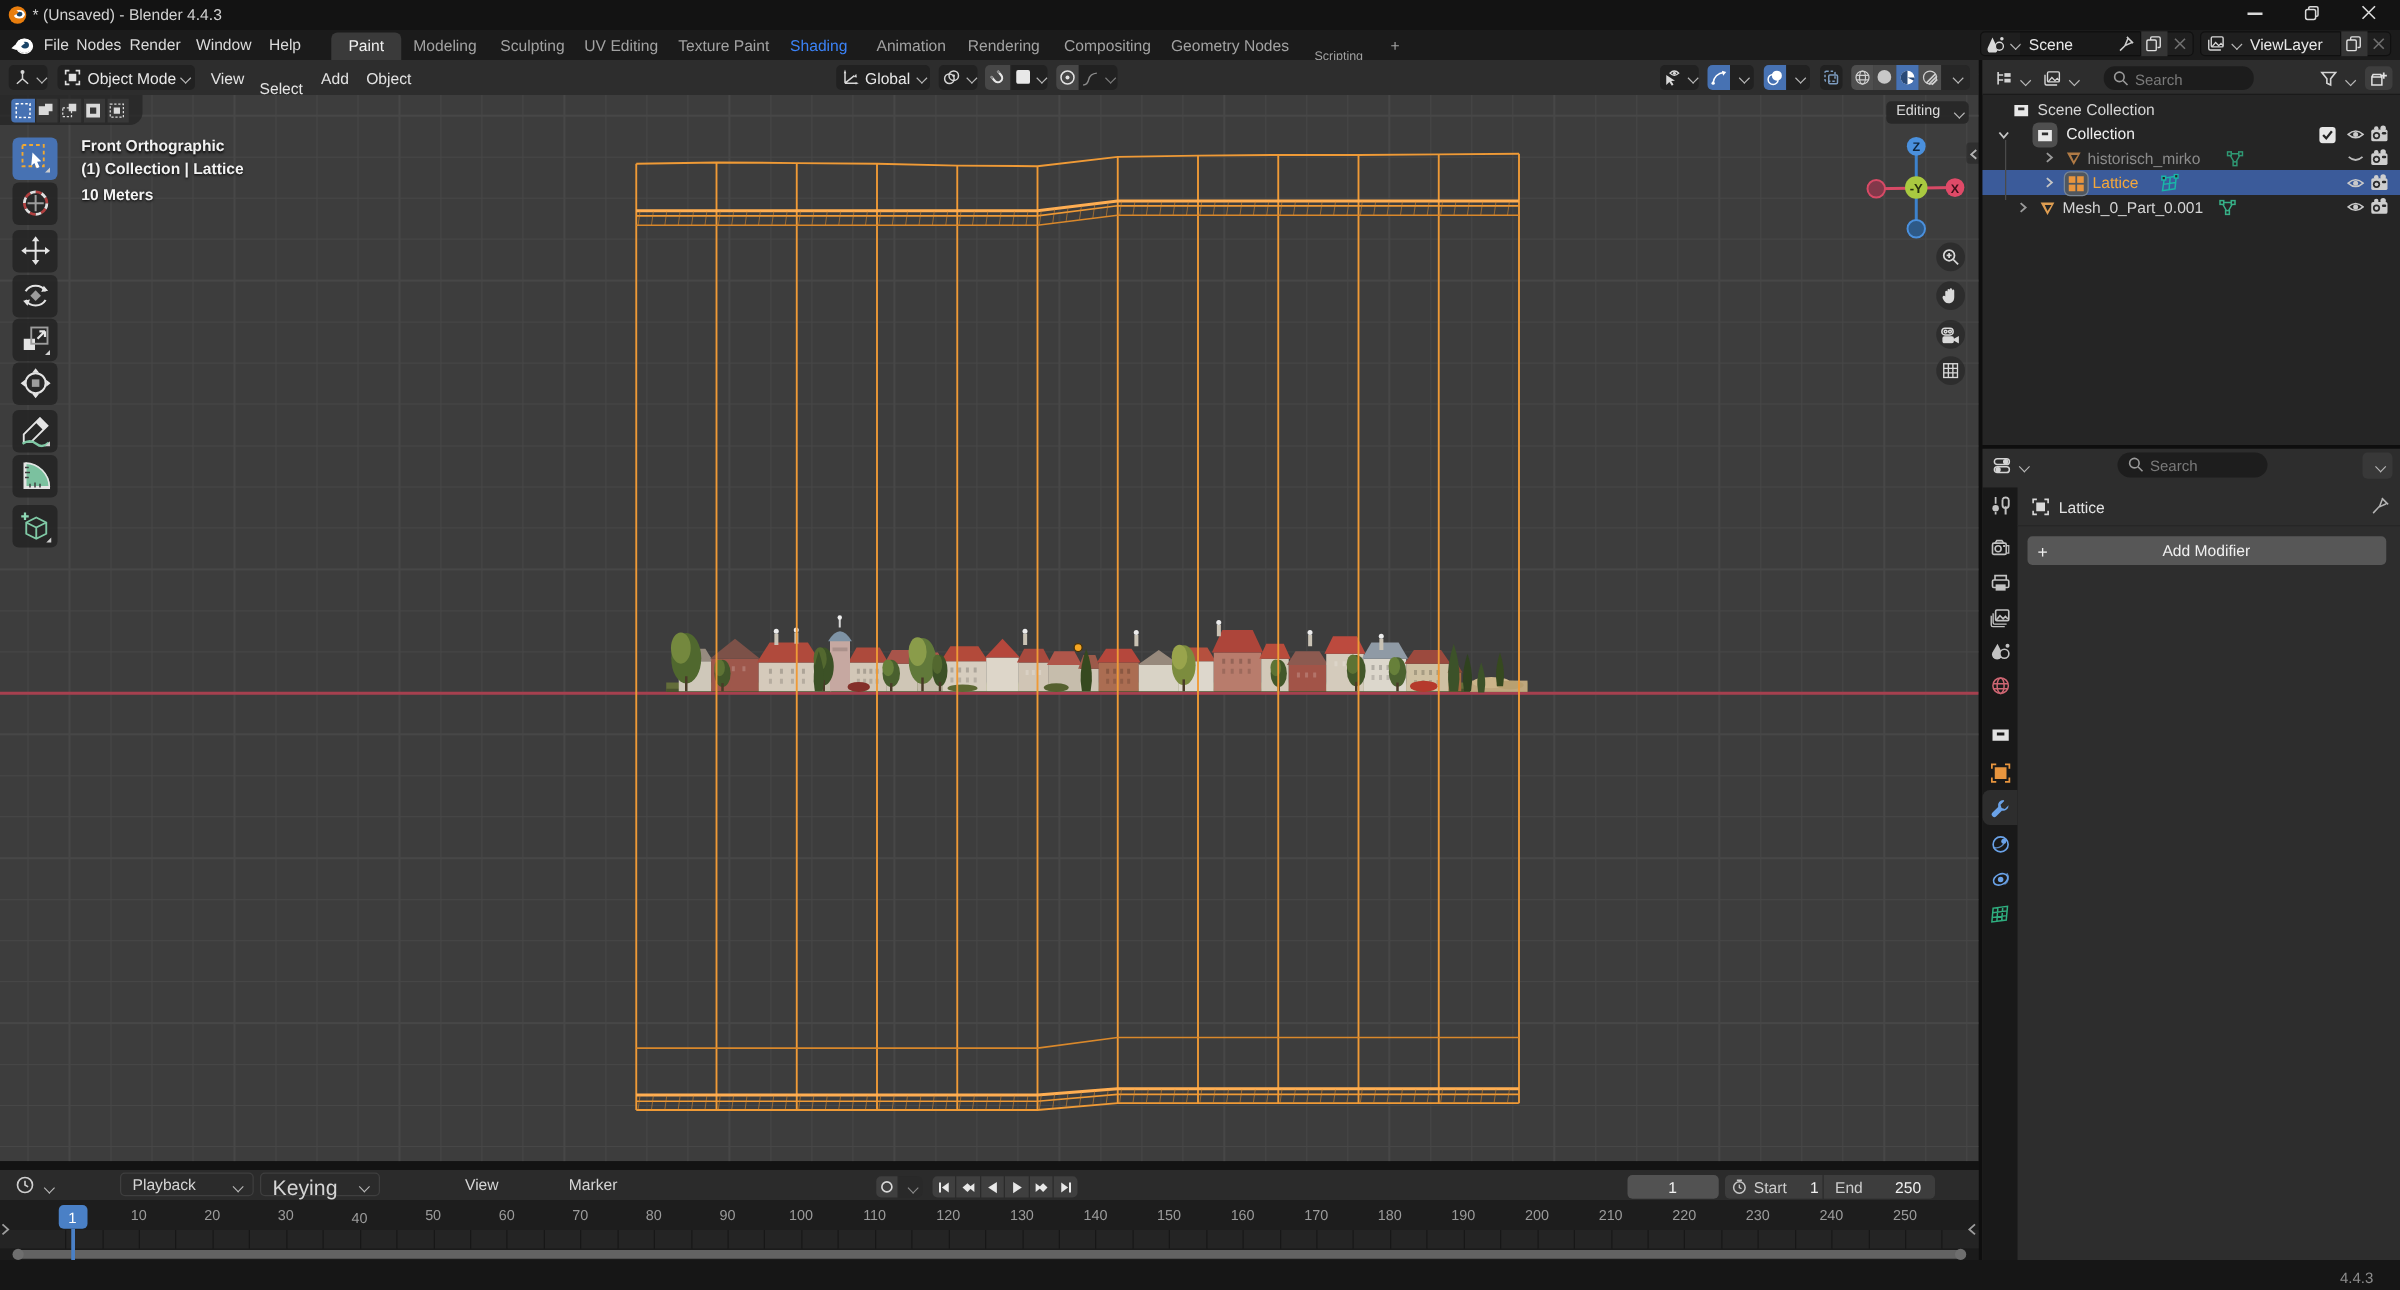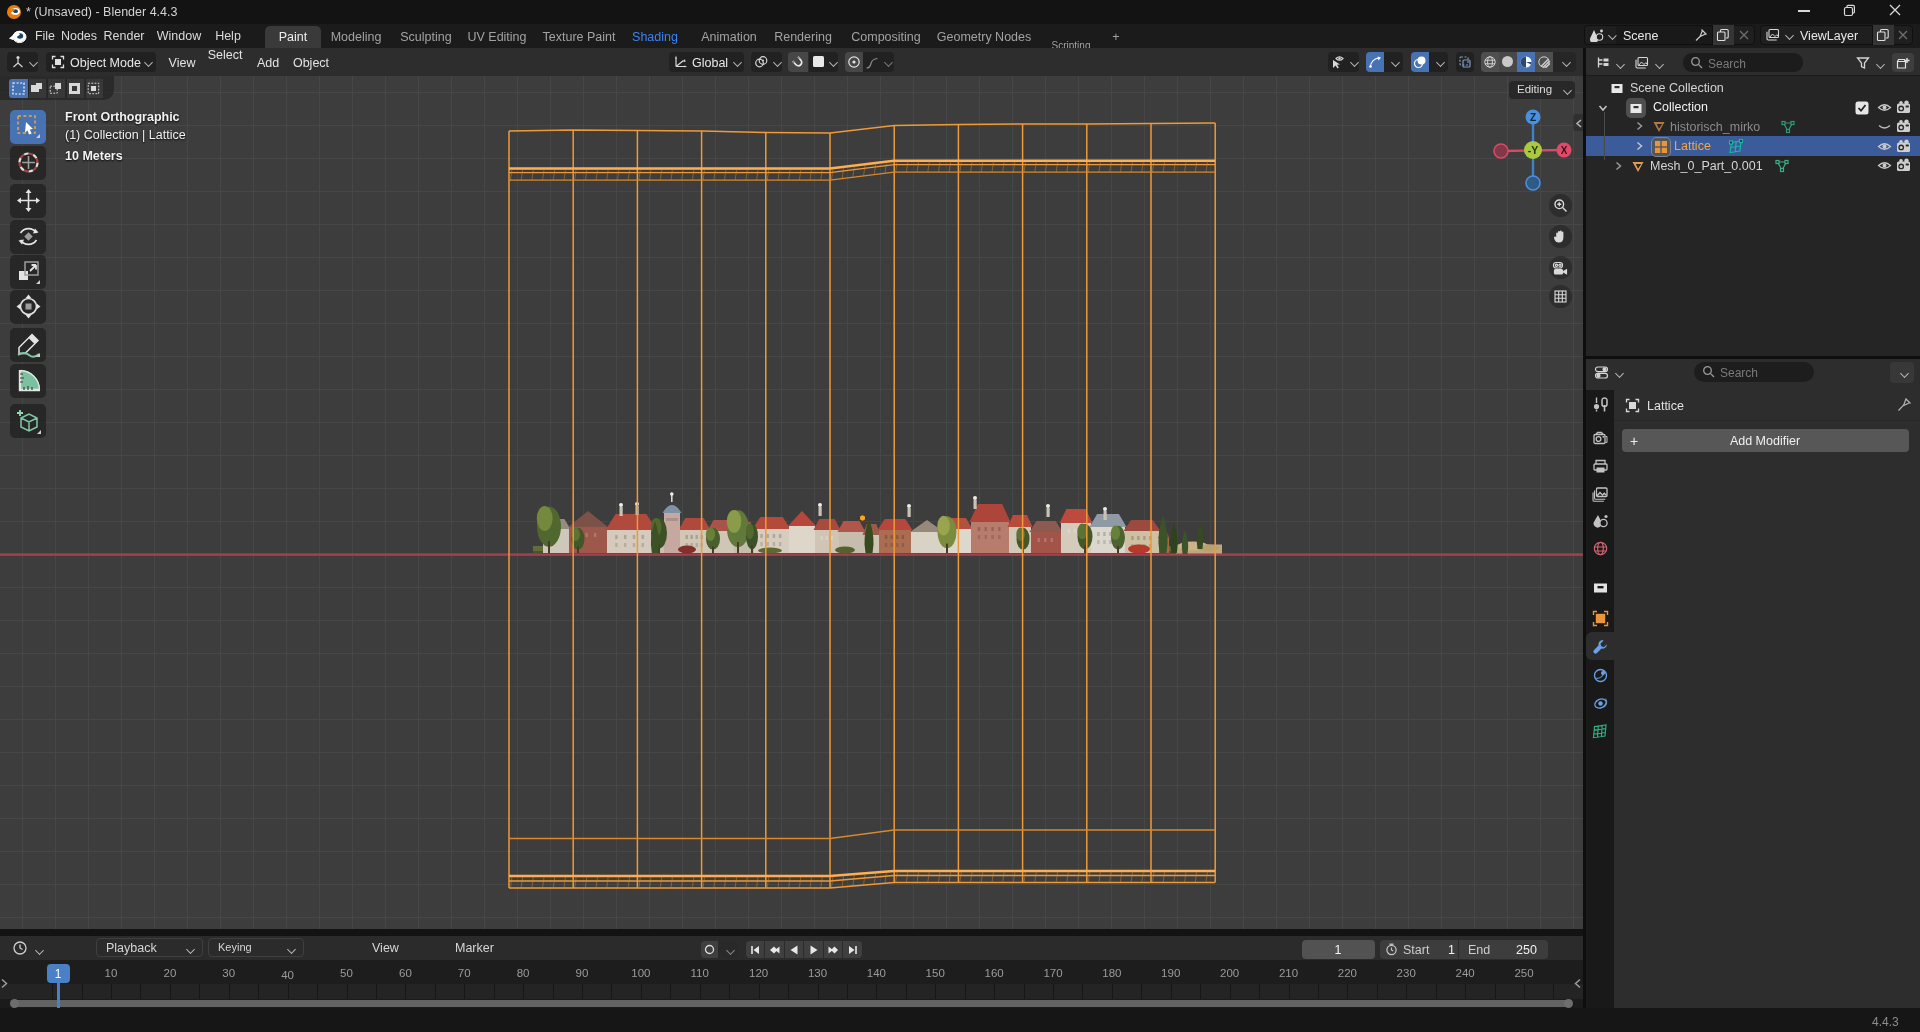--- a/index.html
+++ b/index.html
@@ -446,21 +446,21 @@
 </svg>
 <span class="chev abs" style="left:26px;top:59px"></span>
 <div class="pill" style="left:46px;top:52px;width:110px;height:20px"></div>
 <svg class="abs" style="left:51px;top:55px" width="14" height="14" viewBox="0 0 14 14" fill="none" stroke="#e0e0e0" stroke-width="1.3">
  <rect x="4" y="4" width="6" height="6" fill="#e0e0e0" stroke="none"></rect>
  <path d="M1.5 4.5 v-3 h3 M9.5 1.5 h3 v3 M12.5 9.5 v3 h-3 M4.5 12.5 h-3 v-3"></path>
 </svg>
 <div class="txt" style="left:70px;top:56px;font-size:12.5px;color:#e8e8e8">Object Mode</div>
 <span class="chev abs" style="left:141px;top:59px"></span>
 <div class="txt" style="left:182px;top:56px;transform:translateX(-50%);font-size:12.5px;color:#e3e3e3">View</div>
-<div class="txt" style="left:225px;top:48px;transform:translateX(-50%);font-size:12.5px;color:#e3e3e3">Select</div>
+<div class="txt" style="left:225px;top:64px;transform:translateX(-50%);font-size:12.5px;color:#e3e3e3">Select</div>
 <div class="txt" style="left:268px;top:56px;transform:translateX(-50%);font-size:12.5px;color:#e3e3e3">Add</div>
 <div class="txt" style="left:311px;top:56px;transform:translateX(-50%);font-size:12.5px;color:#e3e3e3">Object</div>
 
 <div class="pill" style="left:669px;top:52px;width:75px;height:20px"></div>
 <svg class="abs" style="left:673px;top:54px" width="15" height="15" viewBox="0 0 15 15" fill="none" stroke="#d8d8d8" stroke-width="1.2">
  <path d="M3 12.5 V4 M3 12.5 H12 M3 12.5 L10.5 6.5"></path>
  <path d="M2 4.5 L3 1.5 L4 4.5 Z M10 7.5 L12 5 L12.5 8 Z M11.5 11.5 L14 12.5 L11.5 13.5 Z" fill="#d8d8d8" stroke="none"></path>
 </svg>
 <div class="txt" style="left:692px;top:56px;font-size:12.5px;color:#e8e8e8">Global</div>
 <span class="chev abs" style="left:730px;top:59px"></span>
@@ -620,21 +620,21 @@
  <path d="M4 6 h3 M4 10 h4 M4 14 h3 M8 22 v-3 M12 22 v-4 M16 22 v-3" stroke="#3d3d3d" stroke-width="1.2"></path>
  <path d="M23.5 21.5 A 19.5 19.5 0 0 0 4.5 2.5" stroke="#e4e4e4" stroke-width="1.3"></path>
 </svg>
 <svg class="abs" style="left:15px;top:408px" width="27" height="27" viewBox="0 0 27 27" fill="none" stroke="#7fc9a5" stroke-width="1.5">
  <path d="M6 10 L14 6 L22 10 L22 19 L14 23 L6 19 Z M6 10 L14 14 L22 10 M14 14 V23"></path>
  <path d="M5 2 v6 M2 5 h6" stroke="#8fd9b5" stroke-width="1.8"></path>
  <path d="M22 26 l4-4 v4 Z" fill="#cfcfcf" stroke="none"></path>
 </svg>
 
 <div class="txt" style="left:65px;top:110px;font-size:12.5px;font-weight:bold;color:#f2f2f2;text-shadow:0 1px 2px rgba(0,0,0,0.9)">Front Orthographic</div>
-<div class="txt" style="left:65px;top:128px;font-size:12.5px;font-weight:normal;color:#f2f2f2;text-shadow:0 1px 2px rgba(0,0,0,0.9)">(1) Collection | Lattice</div>
+<div class="txt" style="left:65px;top:128px;font-size:12.5px;font-weight:bold;color:#f2f2f2;text-shadow:0 1px 2px rgba(0,0,0,0.9)">(1) Collection | Lattice</div>
 <div class="txt" style="left:65px;top:149px;font-size:12.5px;font-weight:bold;color:#f2f2f2;text-shadow:0 1px 2px rgba(0,0,0,0.9)">10 Meters</div>
 
 <svg class="abs" style="left:1489px;top:105px" width="90" height="95" viewBox="0 0 90 95">
  <line x1="44" y1="45" x2="44" y2="12" stroke="#3d82cc" stroke-width="2.4"></line>
  <line x1="44" y1="45" x2="44" y2="78" stroke="#3d82cc" stroke-width="2.4"></line>
  <line x1="12" y1="46" x2="75" y2="45" stroke="#d84a66" stroke-width="2.4"></line>
  <circle cx="44" cy="12" r="7.5" fill="#4a90dd"></circle>
  <text x="44" y="15.5" font-size="10" font-weight="bold" fill="#10263d" text-anchor="middle" font-family="Liberation Sans">Z</text>
  <circle cx="75" cy="45" r="7.5" fill="#e04a68"></circle>
  <text x="75" y="49" font-size="10" font-weight="bold" fill="#3d0e18" text-anchor="middle" font-family="Liberation Sans">X</text>
@@ -935,21 +935,21 @@
 <div class="abs" style="left:0;top:999px;width:1583px;height:9px;background:#1b1b1b"></div>
 <svg class="abs" style="left:12px;top:940px" width="16" height="16" viewBox="0 0 16 16" fill="none" stroke="#d0d0d0" stroke-width="1.3">
  <circle cx="8" cy="8" r="6"></circle>
       <path d="M8 4.5 V8 L10.5 9.5"></path>
 </svg>
 <span class="chev abs" style="left:32px;top:947px"></span>
 <div class="abs" style="left:96px;top:938px;width:107px;height:19px;border:1px solid #3f3f3f;border-radius:4px"></div>
 <div class="txt" style="left:106px;top:941px;font-size:12.5px;color:#d5d5d5">Playback</div>
 <span class="chev abs" style="left:183px;top:946px"></span>
 <div class="abs" style="left:208px;top:938px;width:96px;height:19px;border:1px solid #3f3f3f;border-radius:4px"></div>
-<div class="txt" style="left:218px;top:941px;font-size:11px;color:#d5d5d5">Keying</div>
+<div class="txt" style="left:218px;top:941px;font-size:17px;color:#d5d5d5">Keying</div>
 <span class="chev abs" style="left:284px;top:946px"></span>
 <div class="txt" style="left:372px;top:941px;font-size:12.5px;color:#d5d5d5">View</div>
 <div class="txt" style="left:455px;top:941px;font-size:12.5px;color:#d5d5d5">Marker</div>
 <div class="abs" style="left:701px;top:941px;width:17px;height:17px;background:#3f3f3f;border-radius:4px 0 0 4px"></div>
 <svg class="abs" style="left:704px;top:944px" width="11" height="11" viewBox="0 0 11 11" fill="none" stroke="#dadada" stroke-width="1.3">
       <circle cx="5.5" cy="5.5" r="4"></circle>
     </svg>
 <div class="abs" style="left:719px;top:941px;width:19px;height:17px;background:#292929;border-radius:0 4px 4px 0"></div>
 <span class="chev abs" style="left:723px;top:947px;border-color:#8a8a8a"></span>
 <div class="abs" style="left:745.6px;top:941px;width:18.5px;height:17px;background:#3f3f3f;border-radius:4px 0 0 4px"></div>

